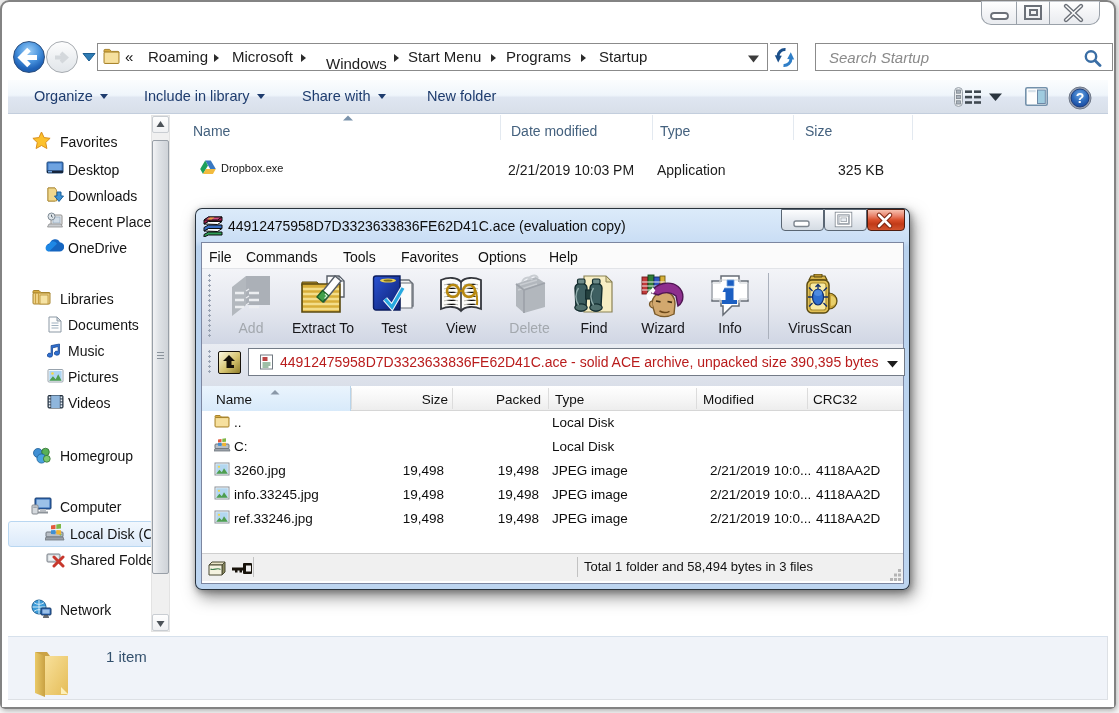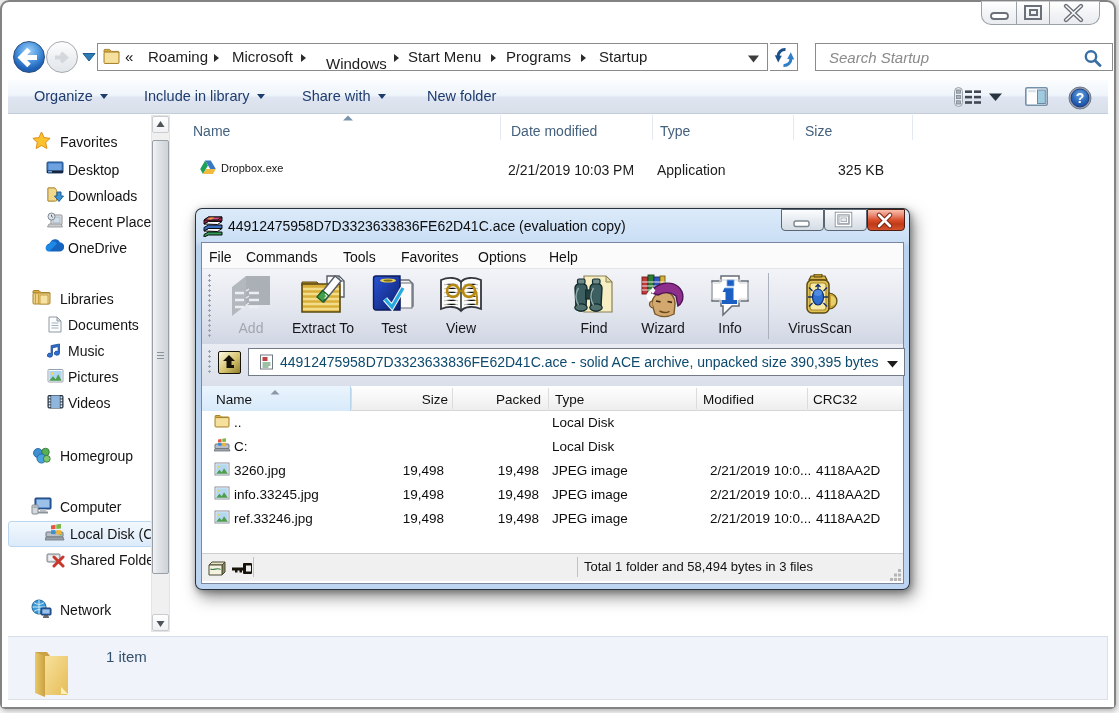--- a/index.html
+++ b/index.html
@@ -434,20 +434,32 @@
                 <path d="M5 11 c5 -2 10 -2 14 0 M5 15 c5 -2 10 -2 14 0 M5 19 c5 -2 10 -2 14 0 M5 23 c5 -2 10 -2 14 0 M5 27 c5 -2 10 -2 14 0 M5 31 c5 -2 10 -2 14 0 M25 11 c5 -2 10 -2 14 0 M25 15 c5 -2 10 -2 14 0 M25 19 c5 -2 10 -2 14 0 M25 23 c5 -2 10 -2 14 0 M25 27 c5 -2 10 -2 14 0 M25 31 c5 -2 10 -2 14 0"></path>
               </g>
           <circle cx="14" cy="17" r="6" fill="none" stroke="#b8890f" stroke-width="2.6"></circle>
           <circle cx="30" cy="17" r="6" fill="none" stroke="#b8890f" stroke-width="2.6"></circle>
           <path d="M20 17 h4" stroke="#b8890f" stroke-width="1.8"></path>
           <path d="M35.5 15 c2.5 3 3 12 2.5 16" stroke="#b8890f" stroke-width="2" fill="none"></path>
         </svg>
         <div class="rlabel">View</div>
       </div>
 
+      <div class="rtbtn" style="left:296px;width:63px;">
+        <svg class="ricon" viewBox="0 0 44 44">
+          <path d="M8 10 L28 3 l9 6 v24 l-21 6 -8 -7 z" fill="#b2b7bd"></path>
+          <path d="M14 8 c2 -5 8 -6 10 -2 M20 6 c2 -5 8 -6 10 -2" fill="none" stroke="#c9cdd2" stroke-width="1.8"></path>
+          <g stroke="#c9cdd2" stroke-width="1.5">
+                <path d="M12 11 l17 -5 M10 16 l19 -6"></path>
+              </g>
+          <path d="M8 10 l8 6 v23" fill="none" stroke="#9ea3aa" stroke-width="1.8"></path>
+          <path d="M16 16 l21 -7" stroke="#9ea3aa" stroke-width="1.5"></path>
+        </svg>
+        <div class="rlabel dis">Delete</div>
+      </div>
 
       <div class="rtbtn" style="left:359px;width:66px;">
         <svg class="ricon" viewBox="0 0 44 44">
           <path d="M12 2 h22 l6 6 v30 h-28 z" fill="#f7eec4" stroke="#8a8154" stroke-width="1.2"></path>
           <path d="M34 2 l6 6 h-6 z" fill="#e4dba4" stroke="#8a8154" stroke-width="1"></path>
           <g>
           <path d="M3 14 a6 5 0 0 1 6 -5 a6 5 0 0 1 6 5 l-1 19 a5 4 0 0 1 -10 0 z" fill="#3e5f61" stroke="#132c2e" stroke-width="1.4"></path>
           <path d="M18 14 a6 5 0 0 1 6 -5 a6 5 0 0 1 6 5 l-1 19 a5 4 0 0 1 -10 0 z" fill="#3e5f61" stroke="#132c2e" stroke-width="1.4"></path>
           <rect x="5.5" y="5" width="7.5" height="5" rx="1.5" fill="#6d8a88" stroke="#132c2e" stroke-width="1.2"></rect>
           <rect x="20.5" y="5" width="7.5" height="5" rx="1.5" fill="#6d8a88" stroke="#132c2e" stroke-width="1.2"></rect>
@@ -523,21 +535,21 @@
         </svg>
       </div>
       <div id="rcombo" style="left:46px;width:657px;">
         <svg style="position:absolute;left:10px;top:5px" width="16" height="16">
           <rect x="1.5" y="1" width="12" height="14" fill="#fff" stroke="#707880" stroke-width="1"></rect>
           <rect x="3.5" y="3" width="5" height="4" fill="#b44"></rect>
           <g stroke="#3f7f4f" stroke-width="1">
                 <path d="M3.5 9 h8 M3.5 11 h8 M3.5 13 h6"></path>
               </g>
         </svg>
-        <div style="position:absolute;left:31px;top:5px;font-size:14px;color:#0c4a6e;white-space:nowrap;">44912475958D7D3323633836FE62D41C.ace - solid ACE archive, unpacked size 390,395 bytes</div>
+        <div style="position:absolute;left:31px;top:5px;font-size:14px;color:#b91c1c;white-space:nowrap;">44912475958D7D3323633836FE62D41C.ace - solid ACE archive, unpacked size 390,395 bytes</div>
         <svg style="position:absolute;left:637px;top:10px" width="14" height="10">
               <path d="M1 2 h11 l-5.5 6.5 z" fill="#1c1c1c"></path>
             </svg>
       </div>
     </div>
 
     <div id="rlist">
       <div id="rlisthead">
         <div style="position:absolute;left:0;top:0;width:149px;height:25px;background:linear-gradient(#eaf4fd,#d8eafa);border-right:1px solid #b8d4ea;"></div>
         <div class="rhead" style="left:14px;">Name</div>

